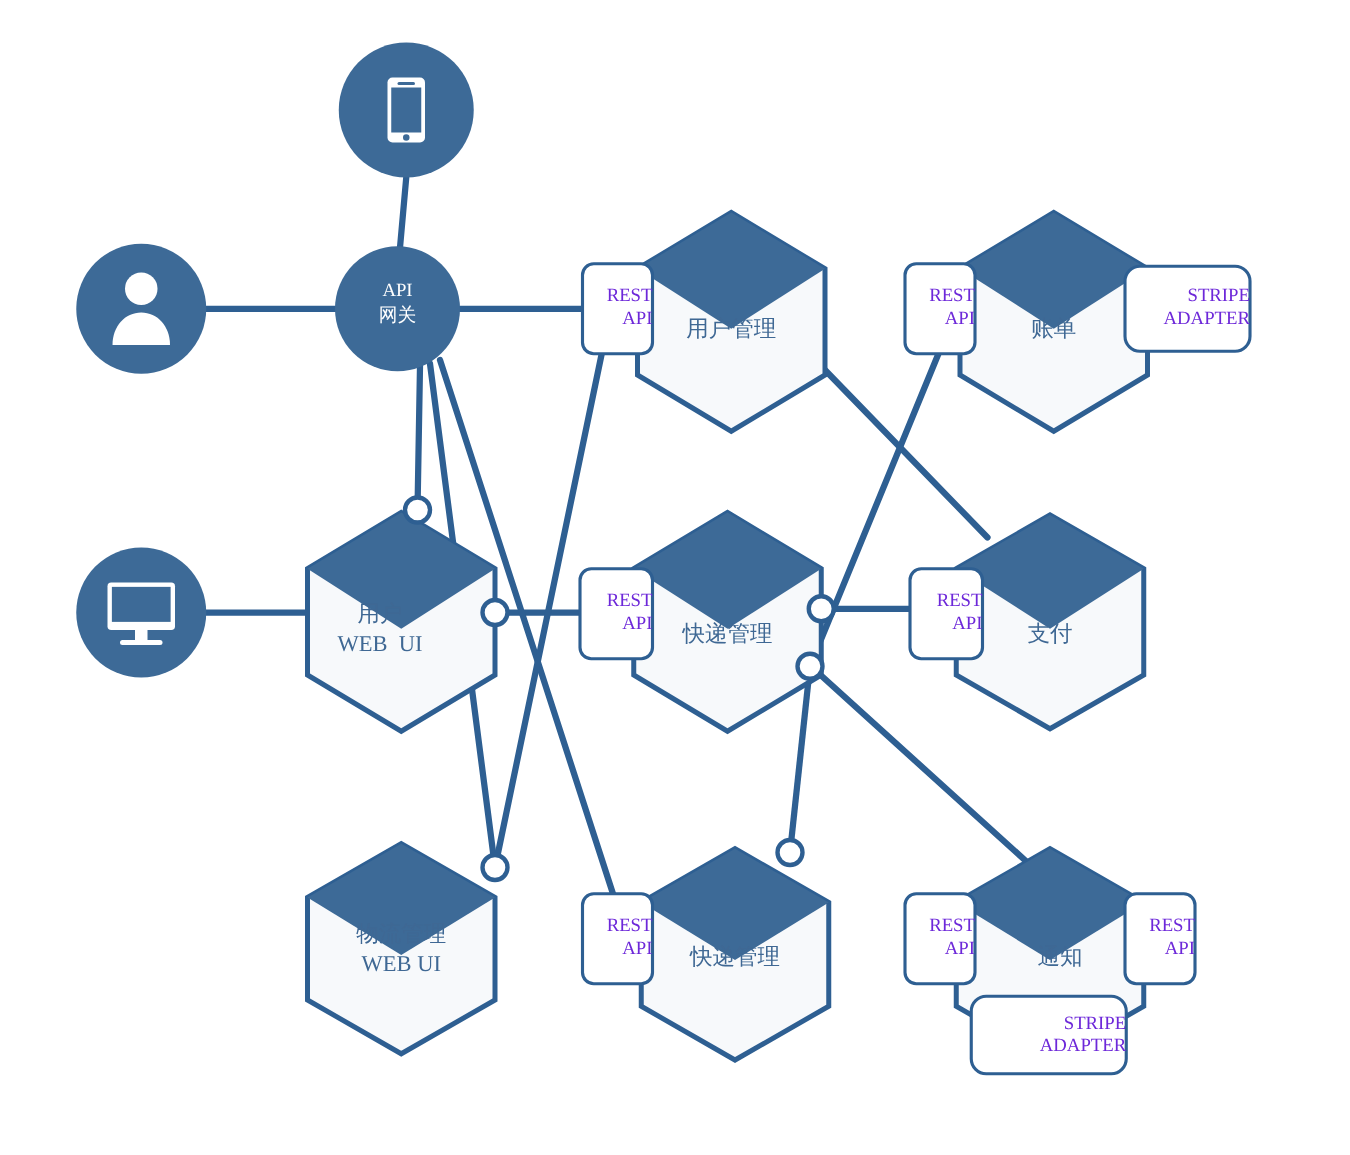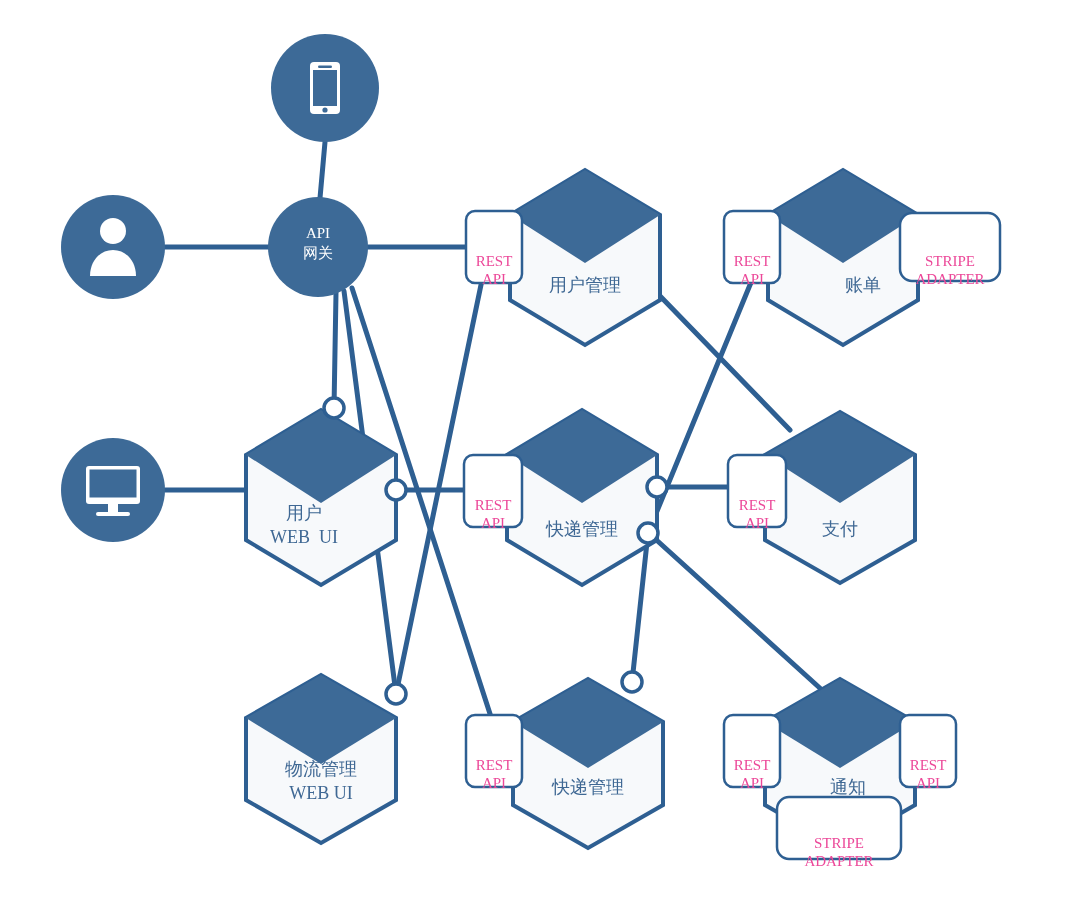--- a/index.html
+++ b/index.html
@@ -7,40 +7,38 @@
   #stage{position:relative;width:1080px;height:924px;background:#ffffff;overflow:hidden;font-family:Liberation Serif, serif;}
   svg#wire{position:absolute;inset:0;width:1080px;height:924px;}
   .nodeLabel{
     position:absolute;
     color:#3f6894;
     text-align:center;
     line-height:1.32;
     white-space:pre;
     pointer-events:none;
     font-size:18px;
-    margin-top:22px;
   }
   .circleLabel{
     position:absolute;
     color:#ffffff;
     text-align:center;
     line-height:1.3;
     white-space:pre;
     font-size:15px;
     pointer-events:none;
   }
   .badgeLabel{
     position:absolute;
-    color:#ec4899;
-    text-align:center;
+    color:#6d28d9;
+    text-align:right;
     line-height:1.22;
     white-space:pre;
     font-size:15px;
     pointer-events:none;
-    margin-top:24px;
   }
 </style>
 </head>
 <body>
 
 <div id="stage">
 
   <svg id="wire" viewBox="0 0 1080 924">
     <defs>
       <g id="hexdef"></g>
@@ -183,21 +181,21 @@
       <circle cx="657" cy="487" r="10" fill="#ffffff" stroke="#2e5f92" stroke-width="3.5"></circle>
       <circle cx="648" cy="533" r="10" fill="#ffffff" stroke="#2e5f92" stroke-width="3.5"></circle>
       <circle cx="396" cy="694" r="10" fill="#ffffff" stroke="#2e5f92" stroke-width="3.5"></circle>
       <circle cx="632" cy="682" r="10" fill="#ffffff" stroke="#2e5f92" stroke-width="3.5"></circle>
     </g>
   </svg>
 
   <div class="circleLabel" style="left:268px;top:224px;width:100px;"><span>API</span><br><span>网关</span></div>
 
   <div class="nodeLabel" style="left:525px;top:252px;width:120px;">用户管理</div>
-  <div class="nodeLabel" style="left:803px;top:252px;width:120px;">账单</div>
+  <div class="nodeLabel" style="left:783px;top:252px;width:120px;">账单</div>
 
   <div class="nodeLabel" style="left:244px;top:480px;width:120px;"><span>用户</span><br><span>WEB  UI</span></div>
 
   <div class="nodeLabel" style="left:522px;top:496px;width:120px;">快递管理</div>
   <div class="nodeLabel" style="left:780px;top:496px;width:120px;">支付</div>
 
   <div class="nodeLabel" style="left:261px;top:736px;width:120px;"><span>物流管理</span><br><span>WEB UI</span></div>
 
   <div class="nodeLabel" style="left:528px;top:754px;width:120px;">快递管理</div>
   <div class="nodeLabel" style="left:780px;top:754px;width:136px;text-align:center;">通知</div>

